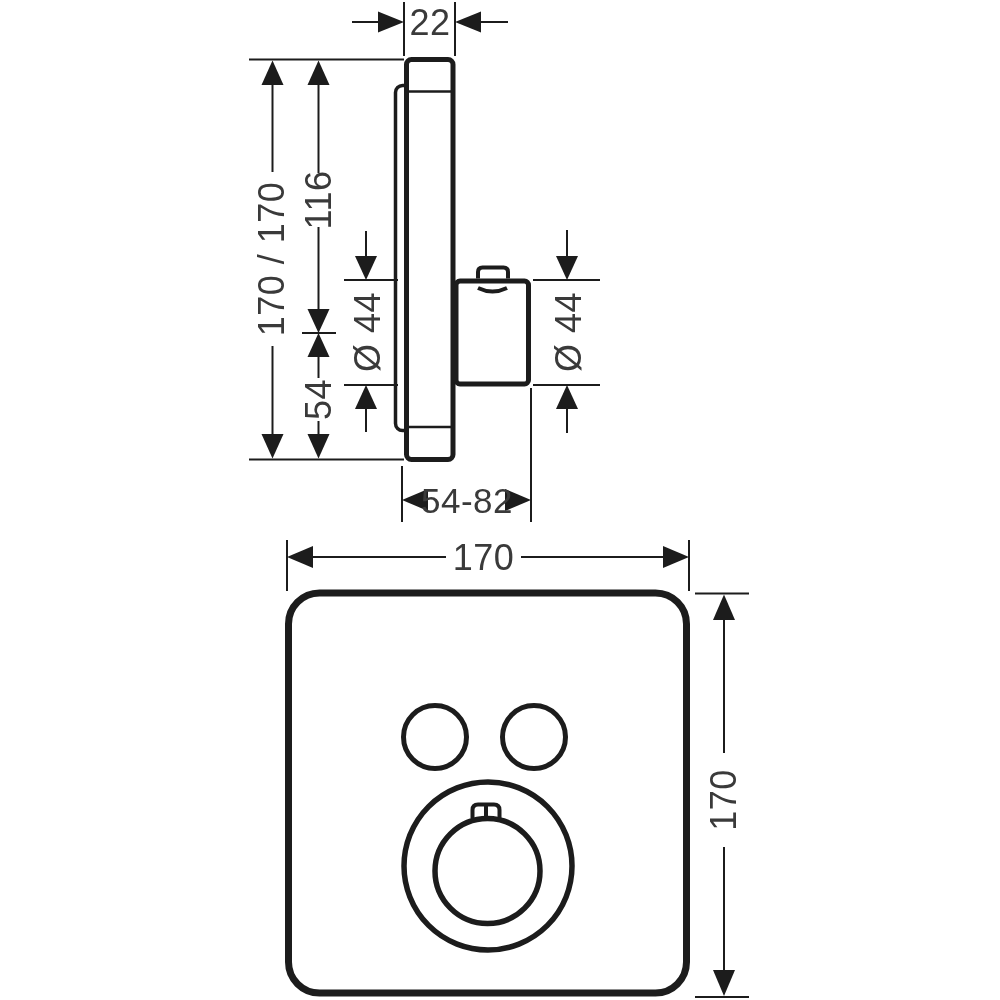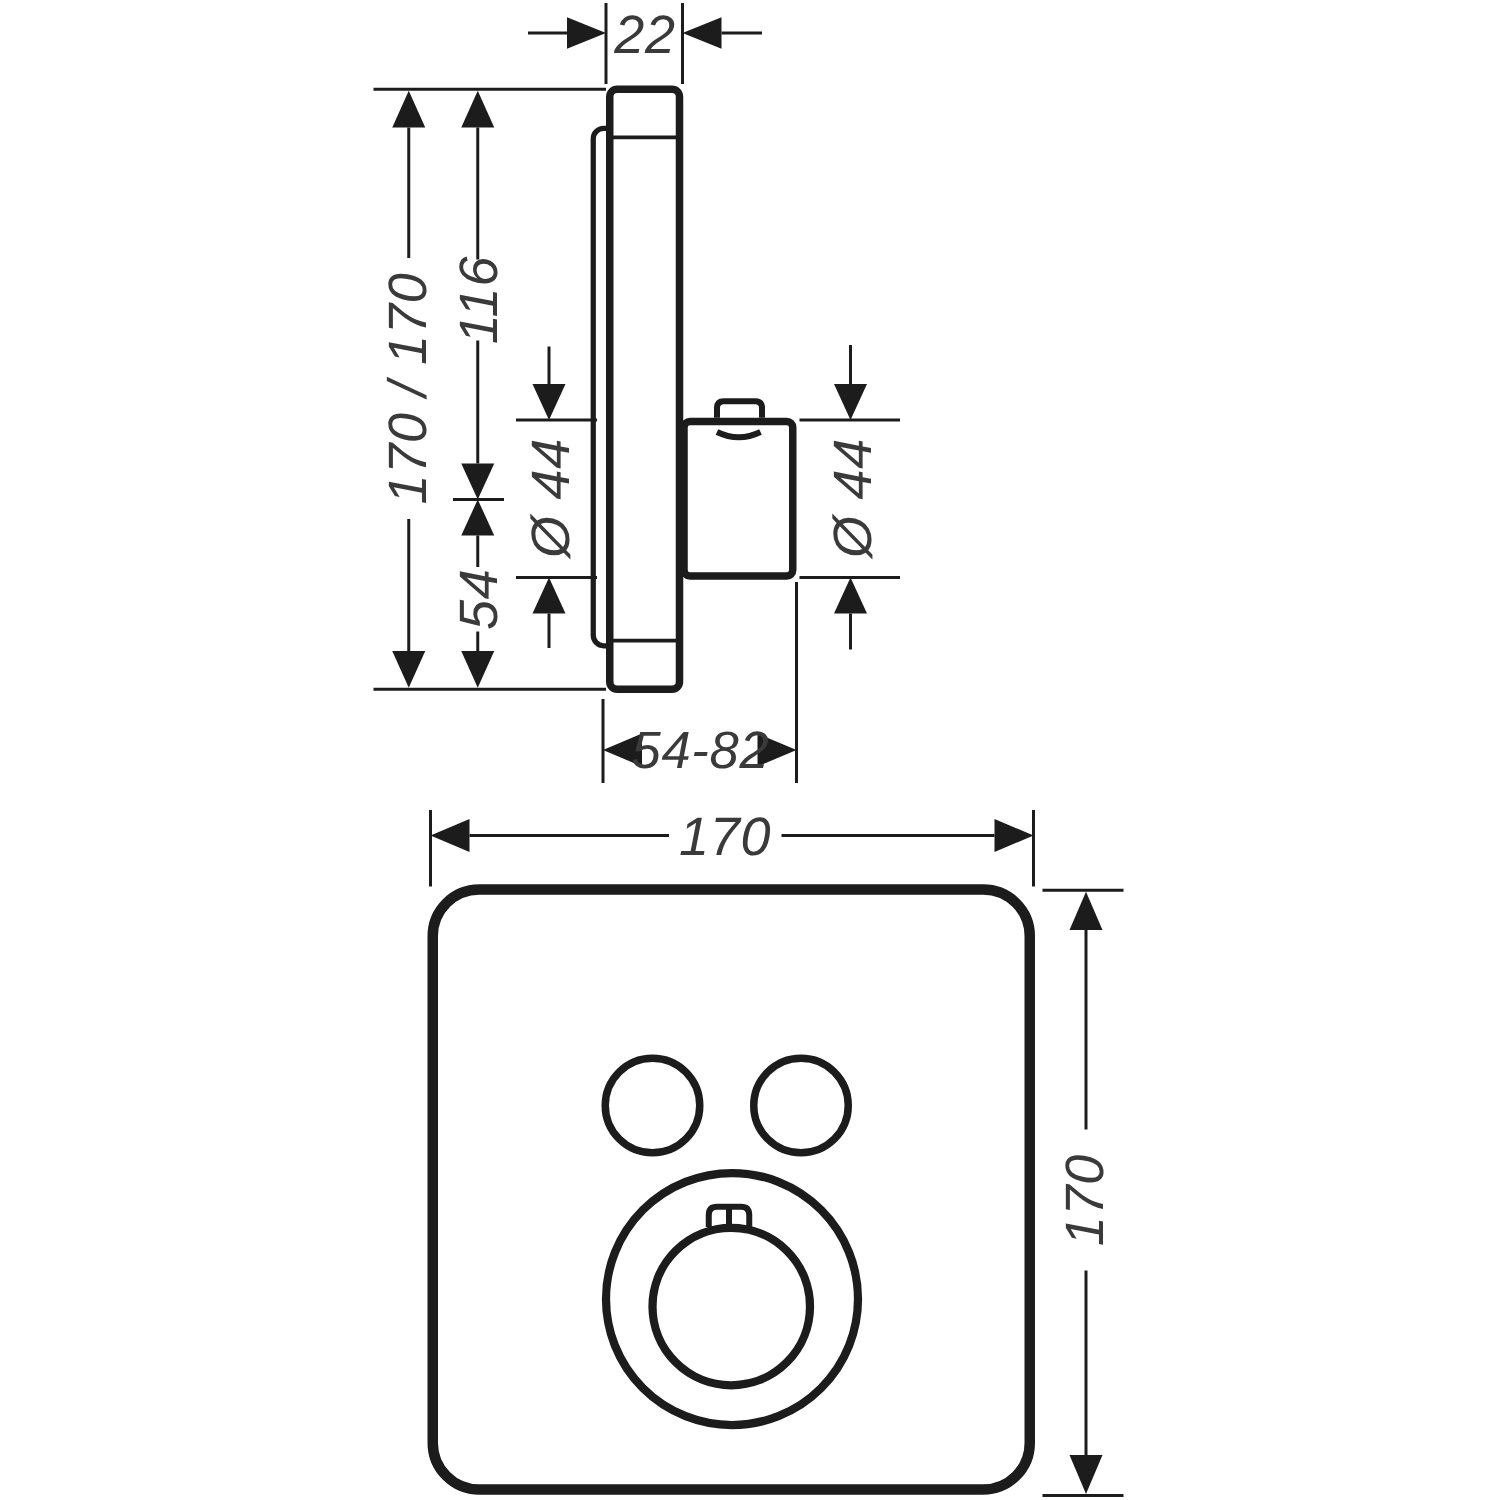--- a/index.html
+++ b/index.html
@@ -1,16 +1,16 @@
 <!DOCTYPE html>
 <html><head>
 <meta charset="utf-8">
 <style>
   html,body{margin:0;padding:0;background:#ffffff;}
-  .stage{width:880px;height:1000px;position:relative;background:#a3a3a3;font-style:italic;}
+  .stage{width:880px;height:1000px;position:relative;background:#a3a3a3;}
   svg{display:block;}
   .outline{fill:#ffffff;stroke:#1c1c1c;stroke-width:5;stroke-linejoin:round;}
   .outline-thick{fill:#ffffff;stroke:#1c1c1c;stroke-width:7;stroke-linejoin:round;}
   .outline-thin{fill:#ffffff;stroke:#1c1c1c;stroke-width:3.5;stroke-linejoin:round;}
   .edge{fill:none;stroke:#1c1c1c;stroke-width:2.5;}
   .circle5{fill:none;stroke:#1c1c1c;stroke-width:5;}
   .circle55{fill:none;stroke:#1c1c1c;stroke-width:5.5;}
   .tabline{fill:none;stroke:#1c1c1c;stroke-width:4;stroke-linejoin:round;}
   .dline{fill:none;stroke:#1c1c1c;stroke-width:2;}
   .arr{fill:#1c1c1c;stroke:none;}

